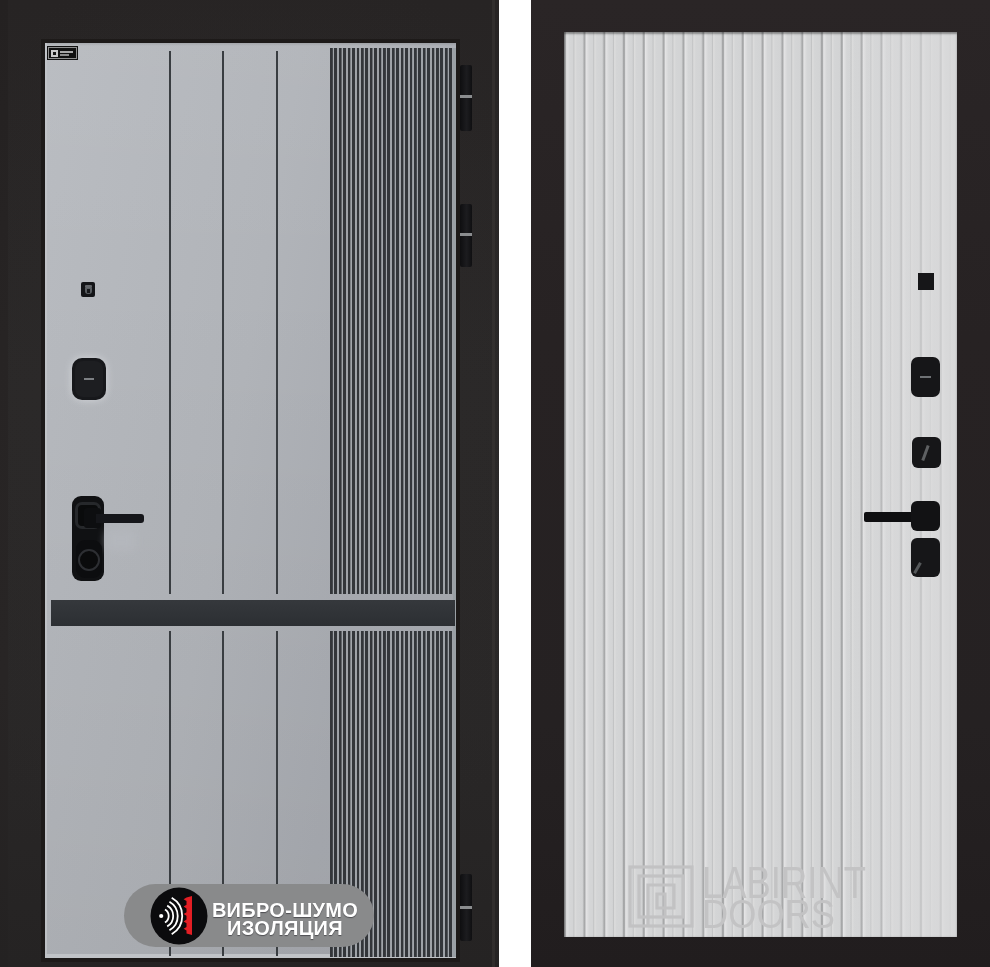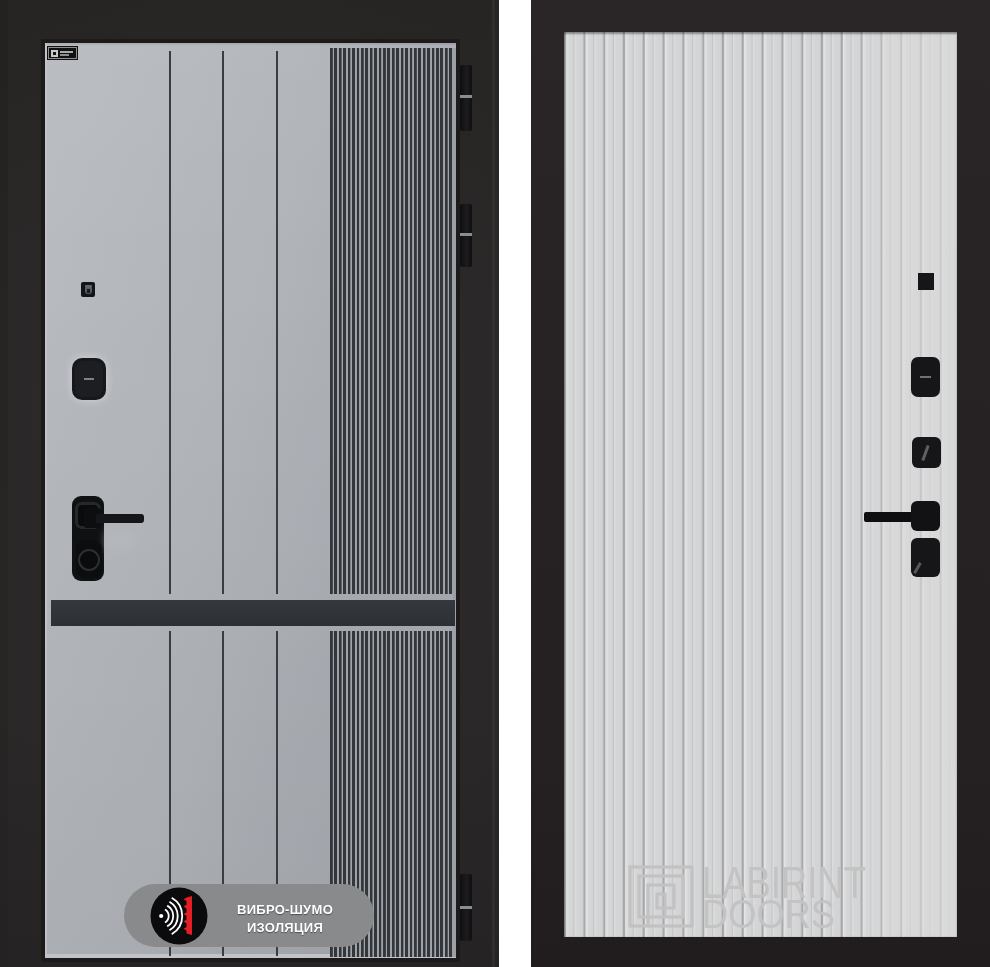--- a/index.html
+++ b/index.html
@@ -98,21 +98,21 @@
 <svg class="abs" style="left:148px;top:886px;" width="62" height="62" viewBox="0 0 62 62">
   <circle cx="31" cy="30" r="28.5" fill="#0b0b0d"></circle>
   <path d="M44,10 L44,49 L38.5,47.5 L38.5,44.6 L35.6,42.8 L38.5,41 L38.5,37.2 L35.6,35.4 L38.5,33.6 L38.5,29.8 L35.6,28 L38.5,26.2 L38.5,22.4 L35.6,20.6 L38.5,18.8 L38.5,15 L35.6,13.2 L38.5,11.4 Z" fill="#e31e24"></path>
   <circle cx="13.2" cy="30" r="2.1" fill="#ffffff"></circle>
   <path d="M16.95,23.5 A7.5,7.5 0 0 1 16.95,36.5" fill="none" stroke="#ffffff" stroke-width="1.8"></path>
   <path d="M19.2,19.6 A12,12 0 0 1 19.2,40.4" fill="none" stroke="#ffffff" stroke-width="1.8"></path>
   <path d="M21.45,15.7 A16.5,16.5 0 0 1 21.45,44.3" fill="none" stroke="#ffffff" stroke-width="1.8"></path>
   <path d="M23.7,11.8 A21,21 0 0 1 23.7,48.2" fill="none" stroke="#ffffff" stroke-width="1.8"></path>
 </svg>
 
-<div class="abs" style="left:202px;top:901px;width:166px;text-align:center;color:#ffffff;font-weight:bold;font-size:13px;line-height:18.2px;letter-spacing:0.3px;text-shadow:0 1px 1px rgba(40,40,45,0.6);transform:translateZ(0);">ВИБРО-ШУМО<br>ИЗОЛЯЦИЯ</div>
+<div class="abs" style="left:202px;top:901px;width:166px;text-align:center;color:#ffffff;font-weight:bold;font-size:20px;line-height:18.2px;letter-spacing:0.3px;text-shadow:0 1px 1px rgba(40,40,45,0.6);transform:translateZ(0);">ВИБРО-ШУМО<br>ИЗОЛЯЦИЯ</div>
 
 <div class="abs" style="left:499px;top:0;width:32px;height:967px;background:#ffffff;"></div>
 
 <div class="abs" style="left:531px;top:0;width:459px;height:967px;background:
   linear-gradient(180deg,#2a2526 0%,#272223 35%,#252122 75%,#211d1e 100%);"></div>
 
 <div class="abs" style="left:564px;top:32px;width:393px;height:905px;background:
   linear-gradient(90deg, rgba(219,219,220,0) 0%, rgba(219,219,220,0) 72%, rgba(219,219,220,0.55) 86%, rgba(217,217,218,0.8) 100%),
   repeating-linear-gradient(90deg,#a5a6a7 0px,#a9aaab 1.1px,#e4e4e5 2.3px,#dfdfe0 3.3px,#d5d6d7 5.5px,#d3d4d5 8.8px,#c3c4c5 9.9px,#dcdcdc 11px,#d4d5d6 13px,#d2d3d4 18.4px,#b3b4b5 19.8px);
   box-shadow:inset 0 2px 2px rgba(0,0,0,0.35), inset 2px 0 2px rgba(0,0,0,0.18);"></div>

